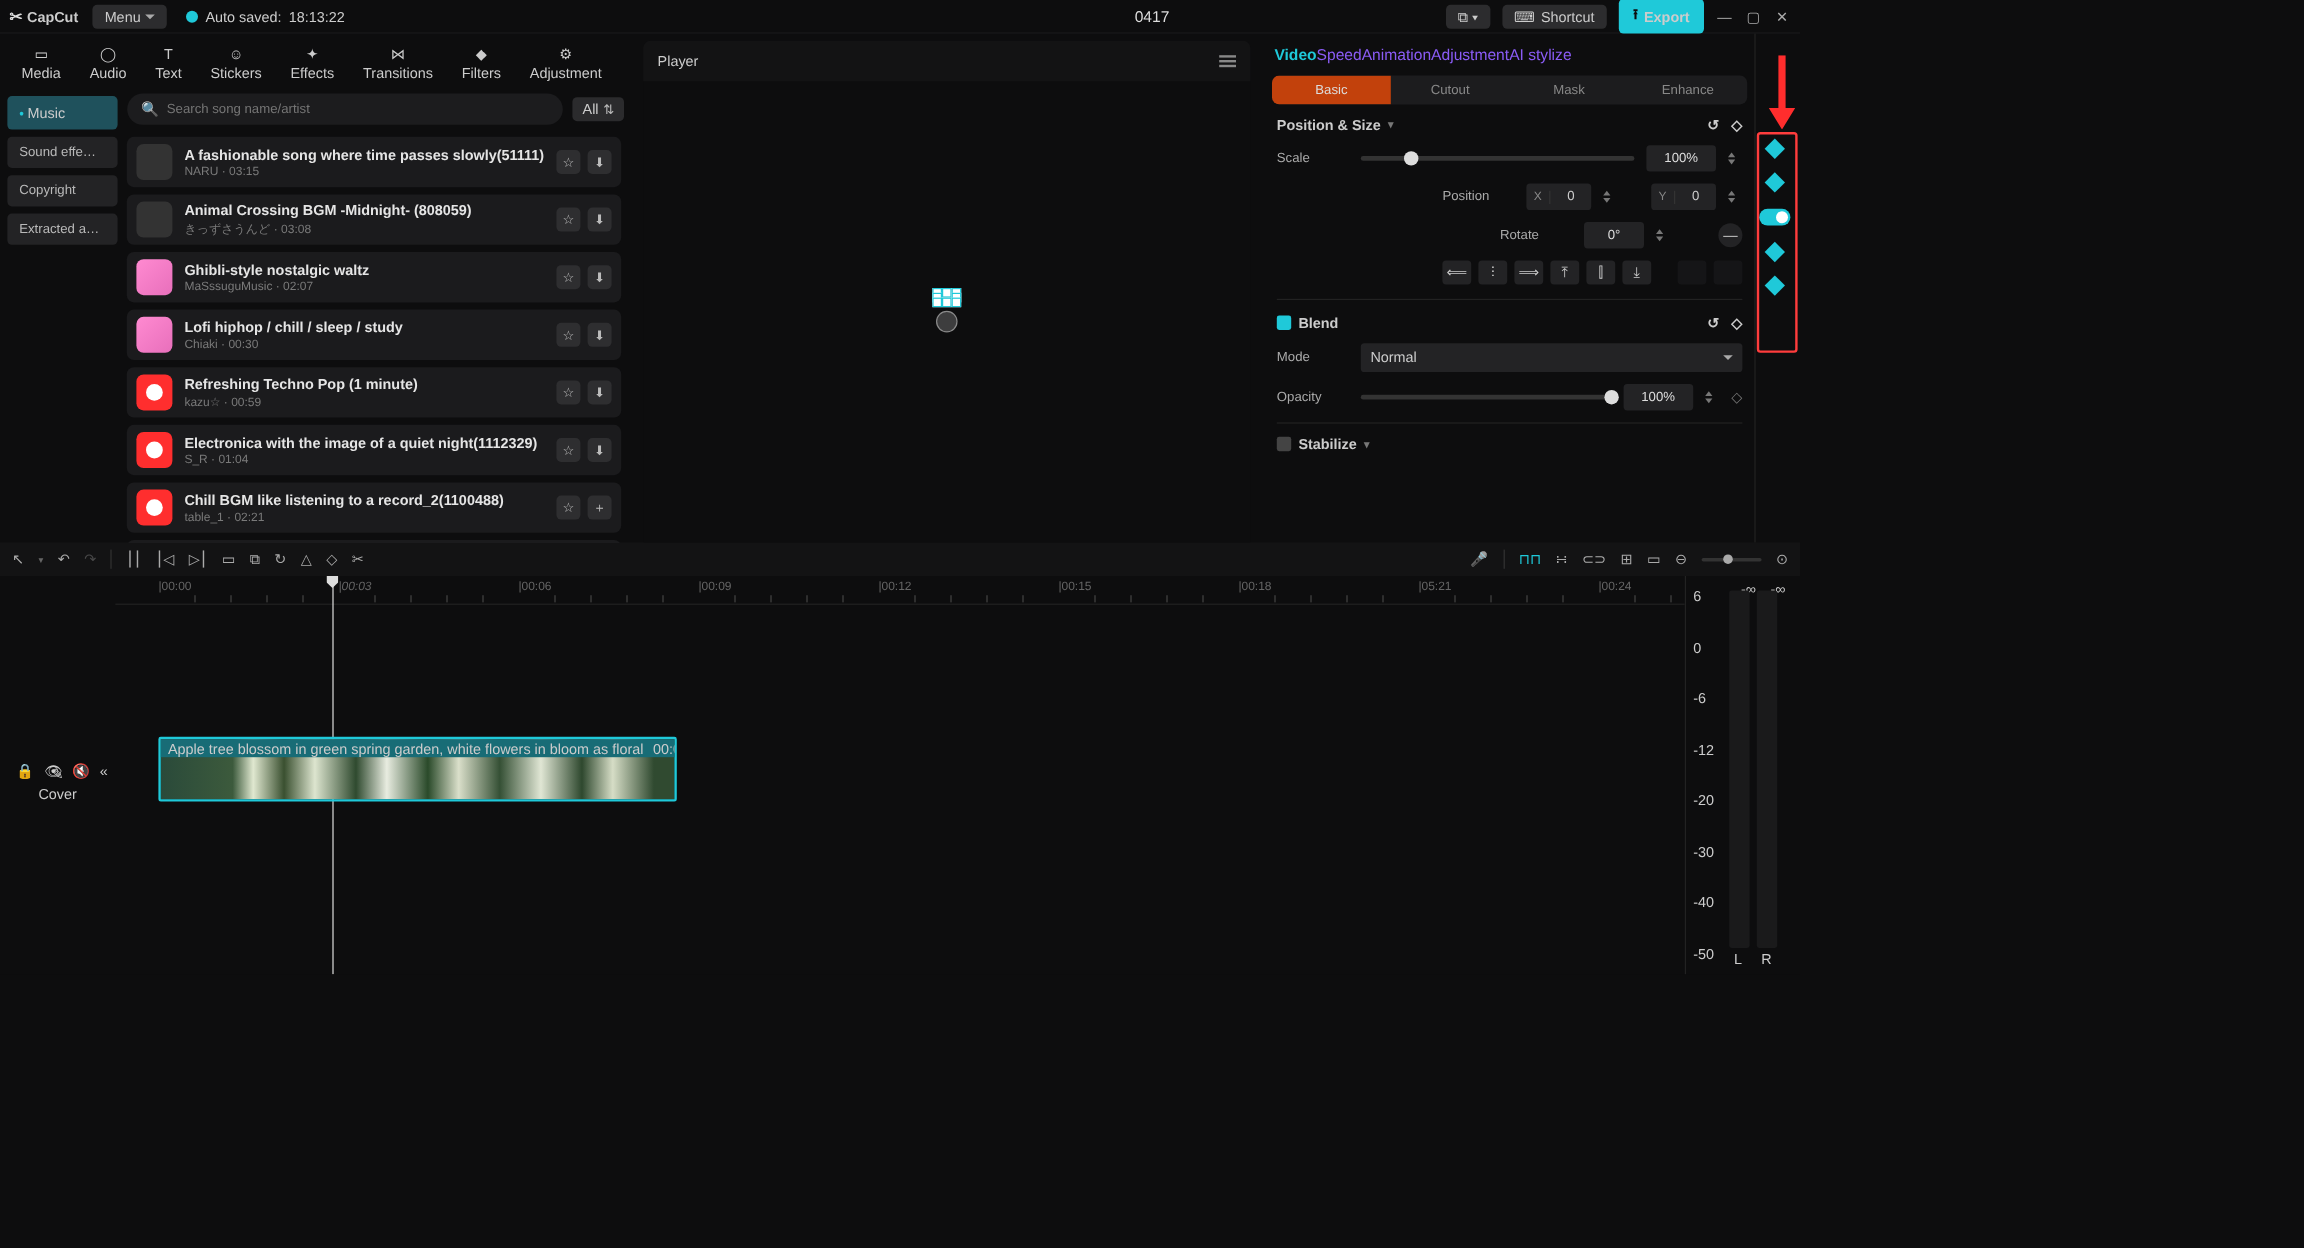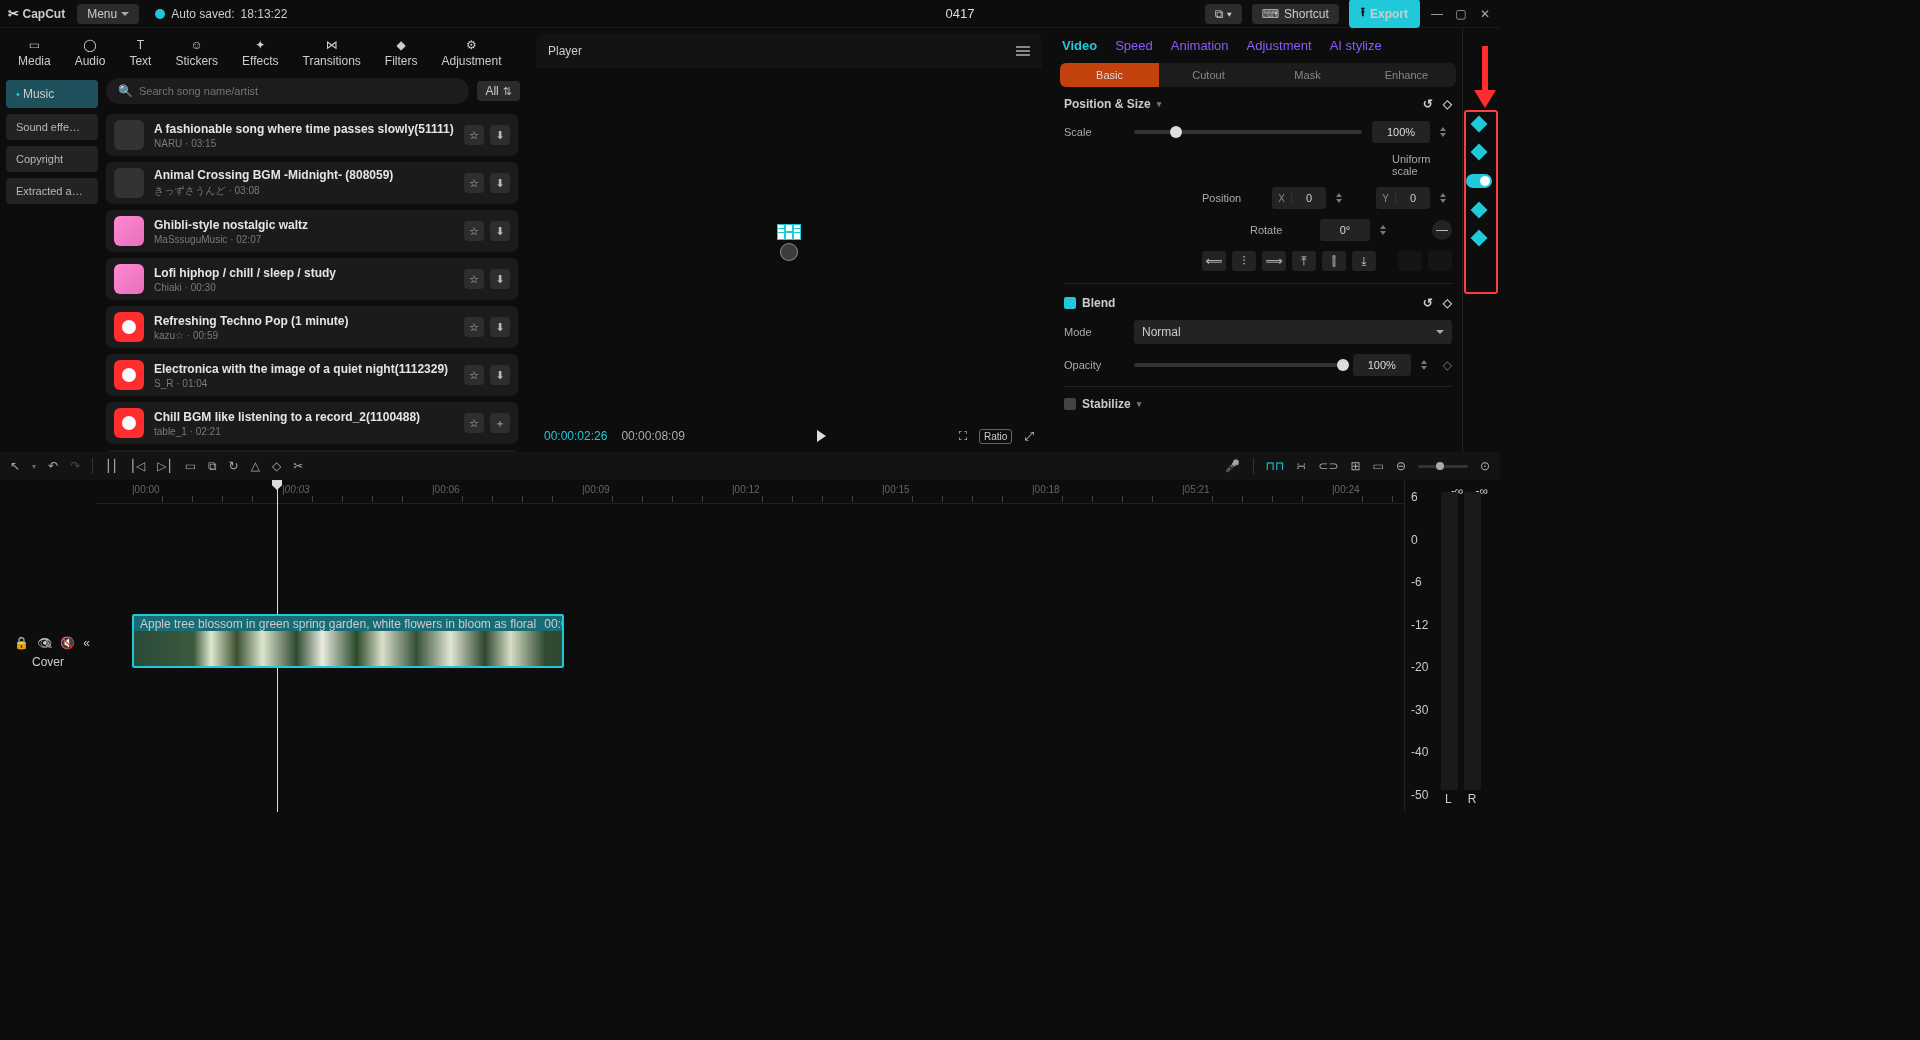--- a/index.html
+++ b/index.html
@@ -53,21 +53,21 @@
   .h-t{top:-4px;left:50%;margin-left:-4px;} .h-b{bottom:-4px;left:50%;margin-left:-4px;}
   .h-l{left:-4px;top:50%;margin-top:-4px;} .h-r{right:-4px;top:50%;margin-top:-4px;}
   .center-ico{width:18px;height:18px;background:#ffffff33;border:1px solid #ffffff66;border-radius:50%;margin:6px auto 0 auto;}
   .player-ctl{height:32px;display:flex;align-items:center;padding:0 8px;gap:14px;}
   .timecode{color:#1fc9d9;font-size:12px;}
   .timecode2{color:#aaa;font-size:12px;}
   .play{margin:0 auto;cursor:pointer;width:0;height:0;border-left:9px solid #ddd;border-top:6px solid transparent;border-bottom:6px solid transparent;}
   .right-ico{display:flex;gap:12px;color:#aaa;}
   .right-pane{width:452px;display:flex;padding:0 6px 0 6px;}
   .props{flex:1;display:flex;flex-direction:column;overflow:hidden;}
-  .prop-tabs{display:flex;gap:18px;padding:10px 8px 4px 8px;}
+  .prop-tabs{display:flex;padding:10px 8px 4px 8px;}
   .prop-tab{color:#8b5cf6;font-size:13px;cursor:pointer;}
   .prop-tab.active{color:#1fc9d9;font-weight:600;}
   .sub-tabs{display:flex;margin:6px 6px 0 6px;background:#1c1c1e;border-radius:6px;overflow:hidden;}
   .sub-tab{flex:1;text-align:center;padding:6px;font-size:11px;color:#888;cursor:pointer;}
   .sub-tab.active{background:#c2410c;color:#ddd;}
   .prop-body{flex:1;overflow-y:auto;padding:10px 10px 8px 10px;}
   .section-h{display:flex;align-items:center;gap:6px;color:#e5e5e5;font-weight:600;font-size:12px;margin-bottom:10px;}
   .section-icons{margin-left:auto;display:flex;gap:10px;color:#777;}
   .row{display:flex;align-items:center;gap:10px;margin:10px 0;justify-content:flex-end;}
   .row .lab{width:60px;color:#aaa;font-size:11px;}
@@ -300,30 +300,20 @@
             <div class="handle h-tr"></div>
           <div class="handle h-l"></div>
             <div class="handle h-r"></div>
           <div class="handle h-bl"></div>
             <div class="handle h-b"></div>
             <div class="handle h-br"></div>
         </div>
         <div class="center-ico"></div>
       </div>
     </div>
-    <div class="player-ctl">
-      <span class="timecode">00:00:02:26</span>
-      <span class="timecode2">00:00:08:09</span>
-      <div class="play"></div>
-      <div class="right-ico">
-        <span>⛶</span>
-        <span style="border:1px solid #666;padding:1px 4px;border-radius:3px;font-size:10px;">Ratio</span>
-        <span>⤢</span>
-      </div>
-    </div>
   </div>
 
   <div class="right-pane" style="position:relative;">
     <div class="props">
       <div class="prop-tabs">
         <span class="prop-tab active">Video</span>
         <span class="prop-tab">Speed</span>
         <span class="prop-tab">Animation</span>
         <span class="prop-tab">Adjustment</span>
         <span class="prop-tab">AI stylize</span>
@@ -346,23 +336,20 @@
         <div class="row">
           <span class="lab">Scale</span>
           <div class="slider">
               <div class="knob" style="left:16%;"></div>
             </div>
           <div class="numbox">100%</div>
           <div class="stepper">
               <div class="step-up"></div>
               <div class="step-down"></div>
             </div>
-        </div>
-        <div class="row">
-          <span class="lab">Uniform scale</span>
         </div>
         <div class="row">
           <span class="lab">Position</span>
           <div class="axis-box">
               <span class="ax">X</span>
               <span class="val">0</span>
             </div>
           <div class="stepper">
               <div class="step-up"></div>
               <div class="step-down"></div>

